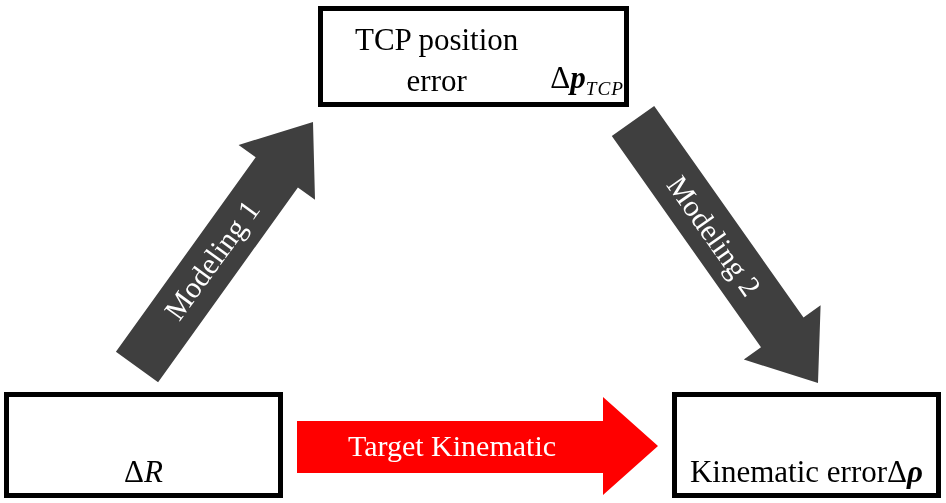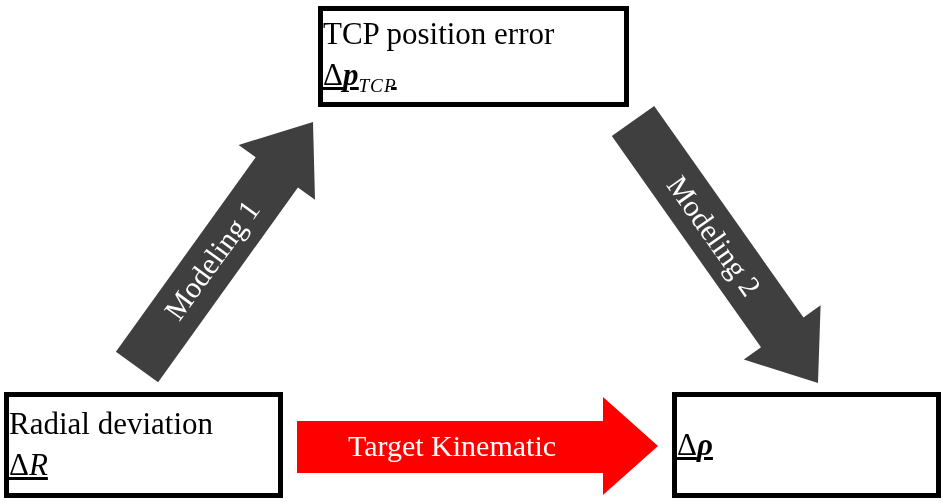--- a/index.html
+++ b/index.html
@@ -21,33 +21,33 @@
     top: 0;
     width: 946px;
     height: 503px;
   }
   .box {
     position: absolute;
     box-sizing: border-box;
     background: #ffffff;
     border: 5px solid #000000;
     display: flex;
-    flex-direction: column;
-    align-items: flex-start;
+    flex-direction: row;
+    align-items: flex-end;
     justify-content: center;
     text-align: center;
     color: #000000;
     font-size: 31px;
     line-height: 1.32;
   }
   #box-tcp       { left: 318px; top: 6px;   width: 311px; height: 101px; }
   #box-radial    { left: 4px;   top: 392px; width: 279px; height: 106px; }
   #box-kinematic { left: 672px; top: 392px; width: 269px; height: 106px; }
 
-  .box-symbol { font-size: 31px; text-decoration: underline; }
+  .box-symbol { font-size: 31px; }
   .sym-delta  { font-style: normal; }
   .sym-italic { font-style: italic; }
   .sym-bold-italic { font-style: italic; font-weight: bold; }
   .sym-sub {
     font-style: italic;
     font-size: 0.62em;
     vertical-align: sub;
     letter-spacing: 1px;
   }
 
@@ -81,25 +81,25 @@
     <polygon points="611.8,136.0 761.0,347.3 743.8,359.5 818,383 820.6,305.2 803.5,317.4 654.2,106.0" fill="#3f3f3f"></polygon>
     <polygon points="297,421 603,421 603,397 658,446 603,495 603,473 297,473" fill="#ff0000"></polygon>
   </svg>
 
   <div class="box" id="box-tcp">
     <div class="box-label">TCP position error</div>
     <div class="box-symbol"><span class="sym-delta">Δ</span><span class="sym-bold-italic">p</span><sub class="sym-sub">TCP</sub></div>
   </div>
 
   <div class="box" id="box-radial">
-    <div class="box-label">Radial deviation</div>
     <div class="box-symbol"><span class="sym-delta">Δ</span><span class="sym-italic">R</span></div>
   </div>
 
   <div class="box" id="box-kinematic">
+    <div class="box-label">Kinematic error</div>
     <div class="box-symbol"><span class="sym-delta">Δ</span><span class="sym-bold-italic">ρ</span></div>
   </div>
 
   <div class="arrow-label" id="label-m1">Modeling 1</div>
   <div class="arrow-label" id="label-m2">Modeling 2</div>
   <div class="arrow-label" id="label-target">Target Kinematic</div>
 
 </div>
 
 </body></html>

